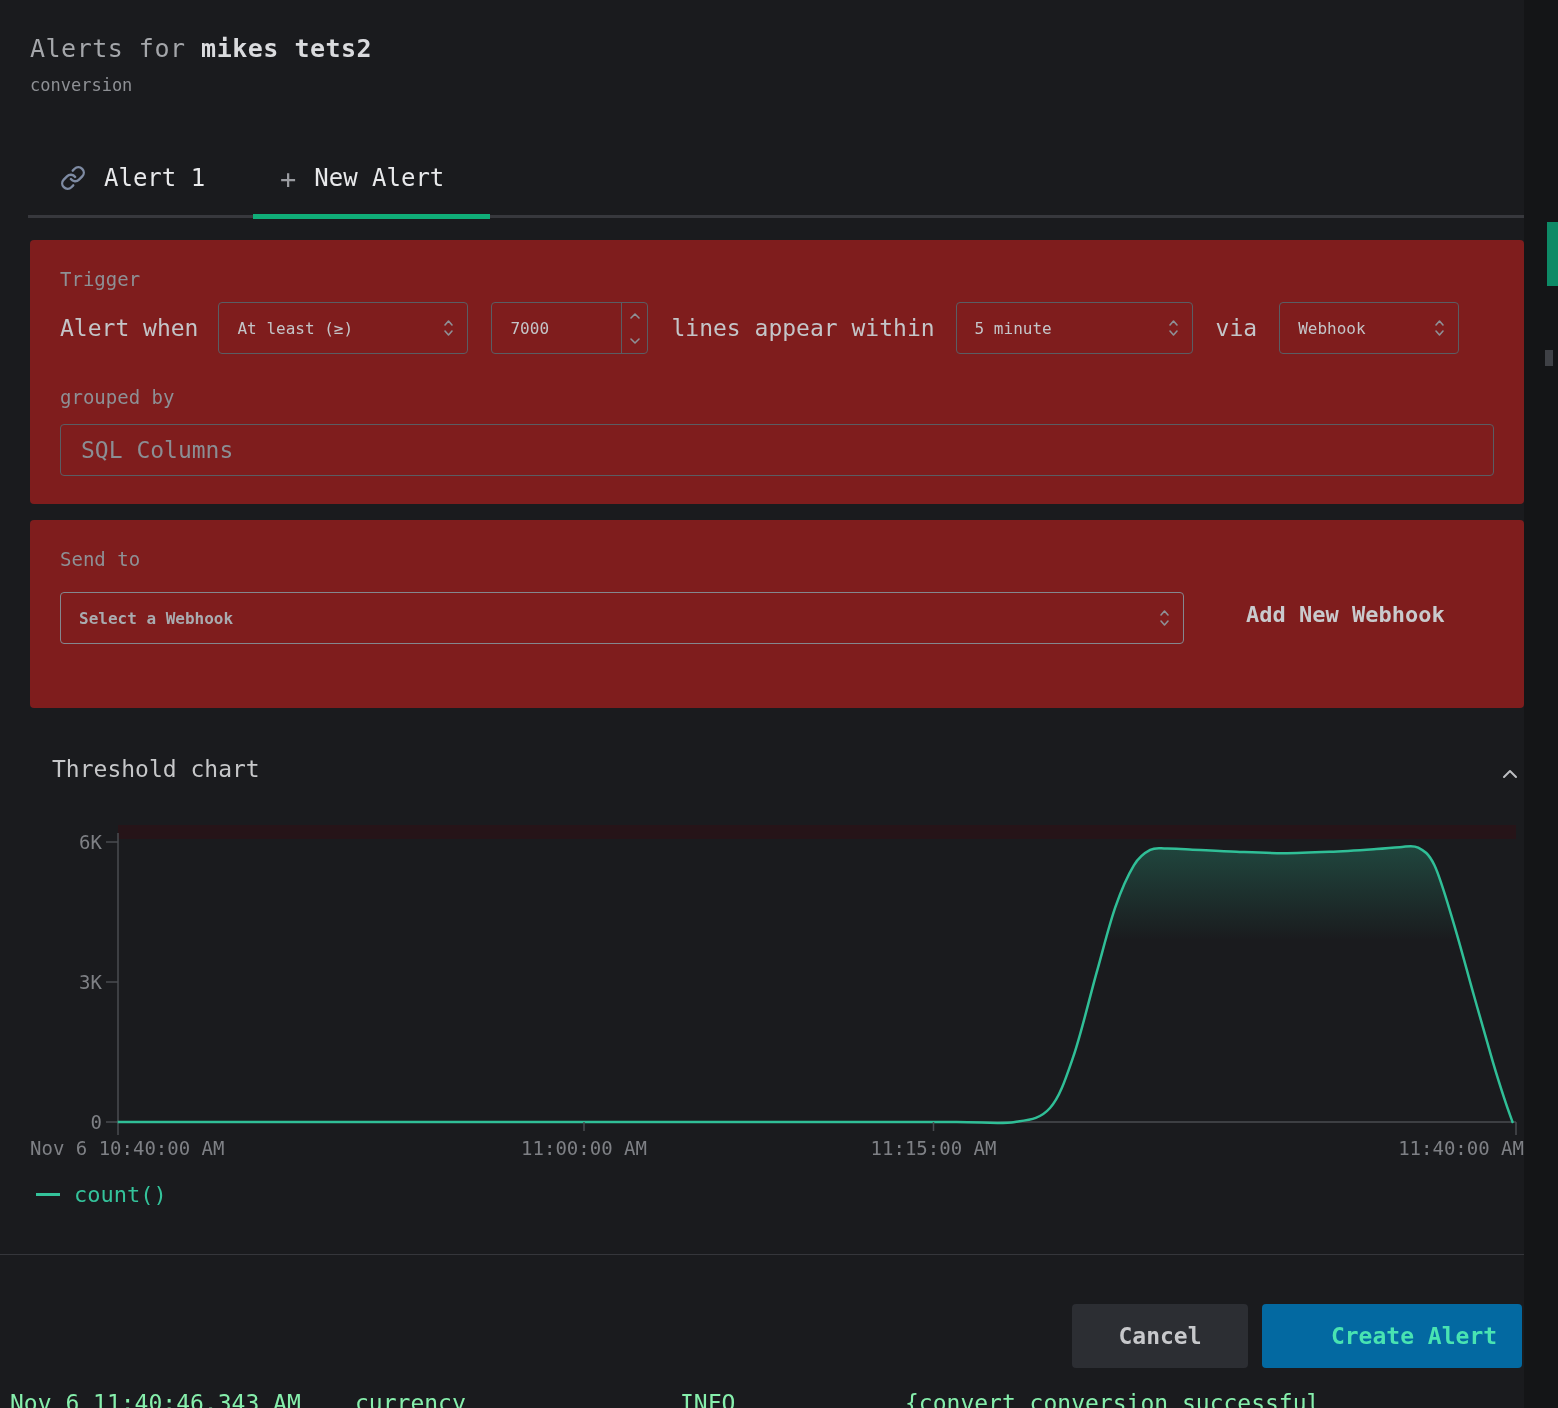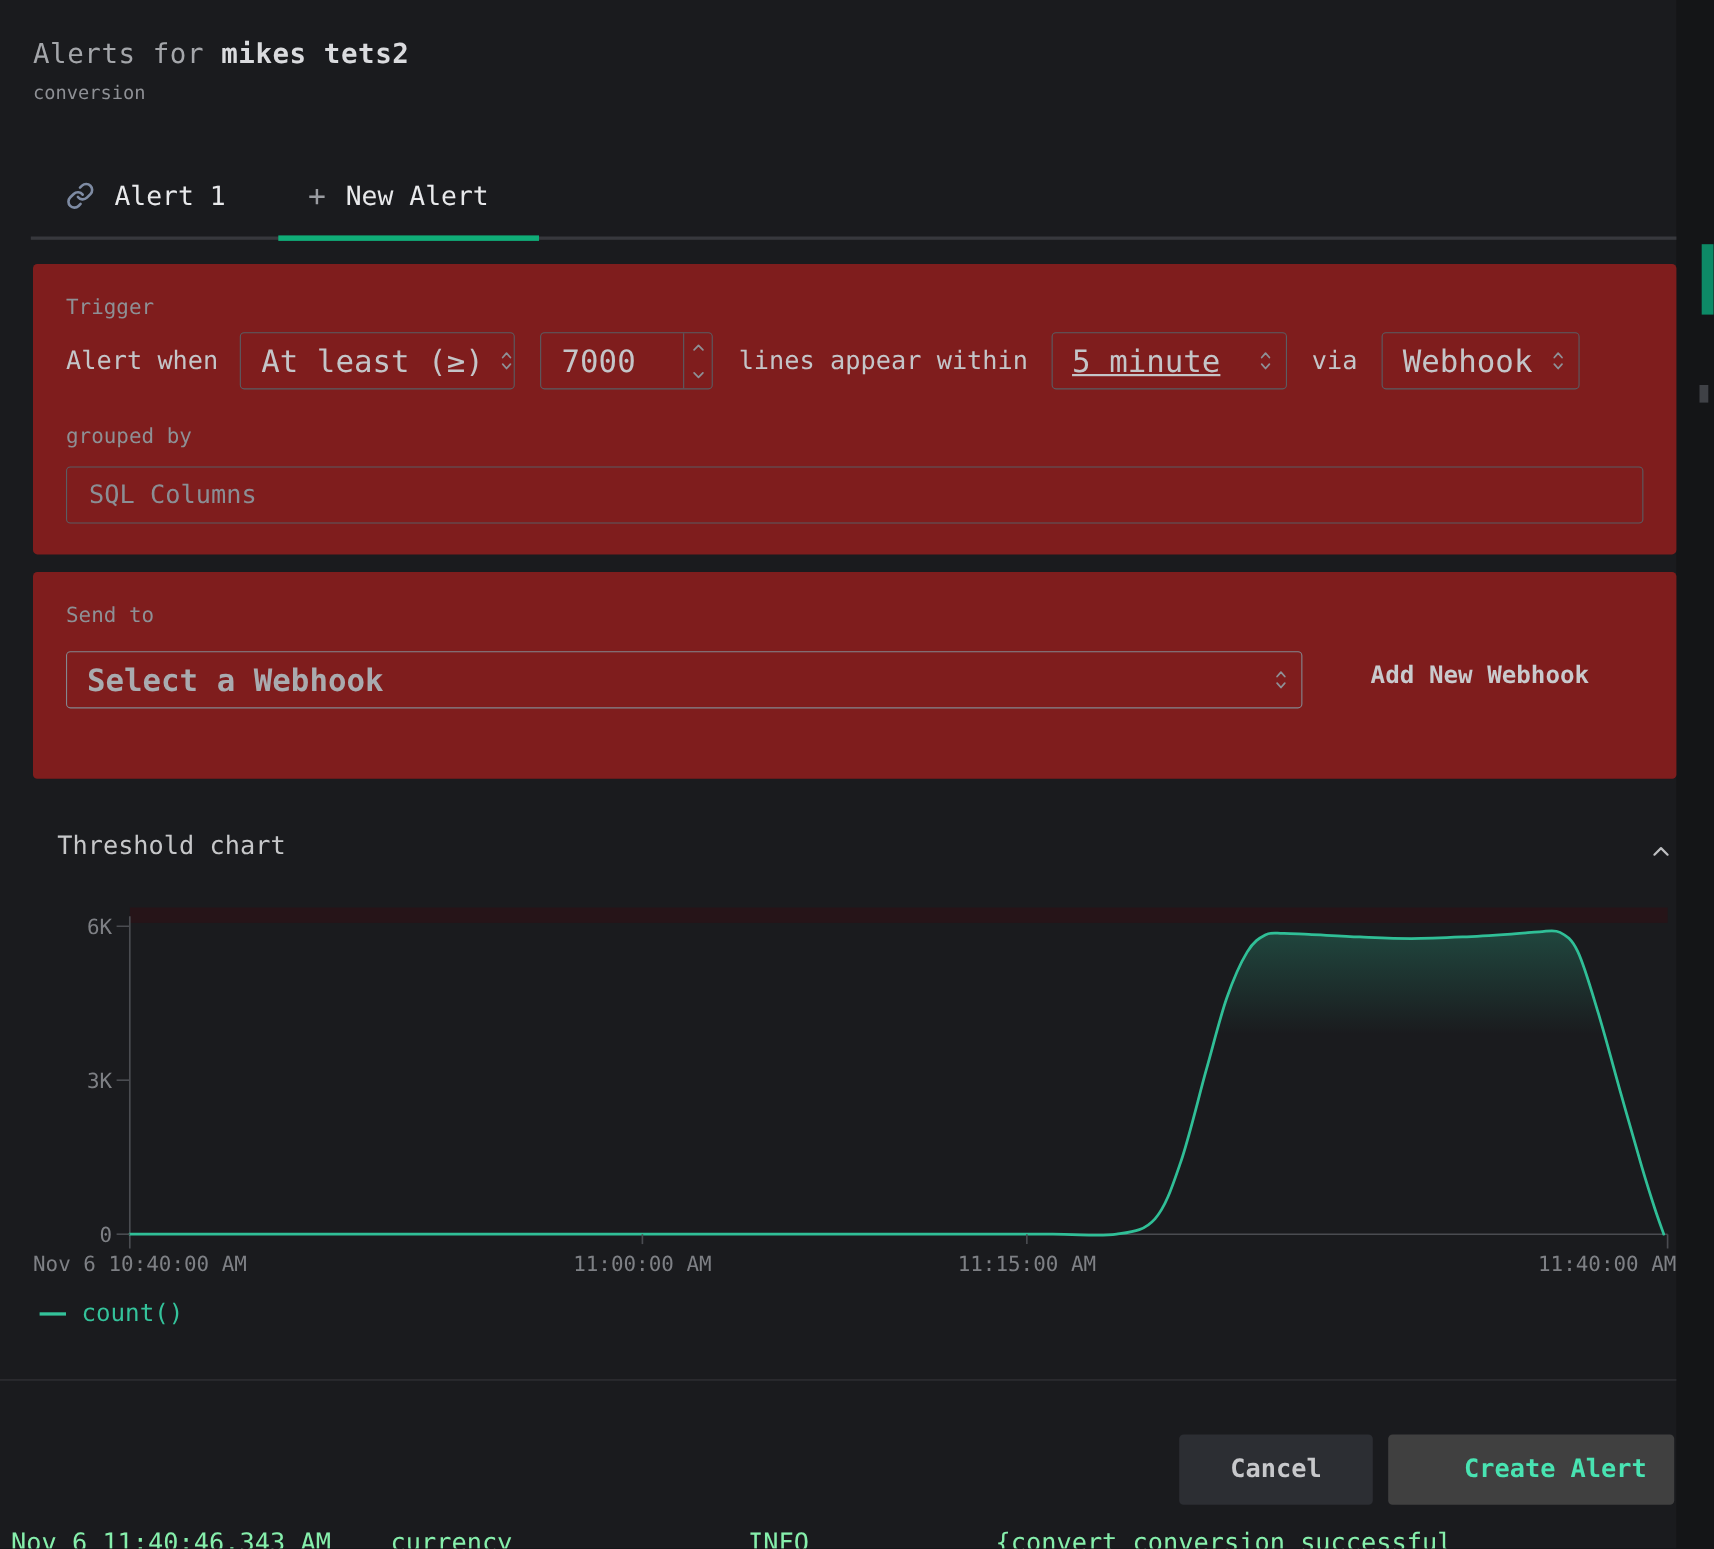--- a/index.html
+++ b/index.html
@@ -27,29 +27,29 @@
   .tabs-underline-active { position:absolute; left:253px; top:214px; width:237px; height:5px; background:#10ad78; }
 
   .panel { position:absolute; left:30px; width:1494px; background:#7f1d1d; border-radius:4px; }
   .panel-trigger { top:240px; height:264px; }
   .panel-send { top:520px; height:188px; }
   .sec-label { position:absolute; font-size:19px; color:#8e9095; }
 
   .trigger-row { position:absolute; left:30px; top:62px; height:52px; display:flex; align-items:center; }
   .inline-text { font-size:23px; color:#c4c5c8; white-space:pre; }
   .ctl { height:52px; border:1px solid #5a5d63; border-radius:4px; background:transparent;
-         display:flex; align-items:center; color:#c4c5c8; font-size:28px; cursor:pointer; }
+         display:flex; align-items:center; color:#c4c5c8; font-size:16px; cursor:pointer; }
   .ctl .val { padding:0 14px 0 18px; flex:1; white-space:nowrap; }
   .ctl .chev { padding-right:12px; display:flex; align-items:center; }
   .sel-comparator { width:250px; margin:0 23px 0 20px; }
   .num-input { width:157px; margin-right:23px; cursor:text; }
   .num-input .val { padding-right:0; }
   .spinner { width:26px; height:100%; border-left:1px solid #5a5d63; display:flex; flex-direction:column; }
   .spin-btn { flex:1; display:flex; align-items:center; justify-content:center; cursor:pointer; }
-  .sel-window { width:214px; margin:0 23px 0 21px;text-decoration:underline; }
+  .sel-window { width:237px; margin:0 23px 0 21px; }
   .sel-channel { width:180px; margin-left:22px; }
 
   .groupedby-label { left:30px; top:146px; }
   .groupby-input { position:absolute; left:30px; top:184px; width:1434px; height:52px;
     border:1px solid #5a5d63; border-radius:4px; display:flex; align-items:center; cursor:text; }
   .groupby-input .ph { padding-left:20px; font-size:23px; color:#8b8e94; }
 
   .sendto-label { left:30px; top:28px; }
   .webhook-select { position:absolute; left:30px; top:72px; width:1124px; height:52px; border-color:#84878e;font-weight:bold; }
   .webhook-select .val { color:#a9abaf; }
@@ -64,21 +64,21 @@
   #chart-svg { position:absolute; left:0; top:810px; }
 
   .legend { position:absolute; left:36px; top:1182px; display:flex; align-items:center; gap:14px;
     font-size:22px; color:#34c39b; }
   .legend-dash { width:24px; height:3px; background:#34c39b; }
 
   .footer-divider { position:absolute; left:0; top:1254px; width:1524px; height:1px; background:#35363b; }
   .btn { position:absolute; top:1304px; height:64px; border:none; border-radius:4px;
     font-family:"DejaVu Sans Mono","Liberation Mono",monospace; font-size:23px; font-weight:bold; cursor:pointer; }
   .btn-cancel { left:1072px; width:176px; background:#2c2e33; color:#c7c8cb; }
-  .btn-create { left:1262px; width:260px; background:#404040; color:#49e3b2;padding-left:44px; }
+  .btn-create { left:1262px; width:260px; background:#0369a1; color:#49e3b2;padding-left:44px; }
 
   .bottom-log { position:absolute; left:0; top:1390px; width:1558px; height:18px; overflow:hidden;
     font-size:23px; color:#86efac; }
   .bottom-log span { position:absolute; top:0; white-space:nowrap; }
   .log-ts { left:10px; } .log-svc { left:355px; } .log-lvl { left:680px; } .log-body { left:905px; }
 </style>
 </head>
 <body>
 
 <div id="root">

